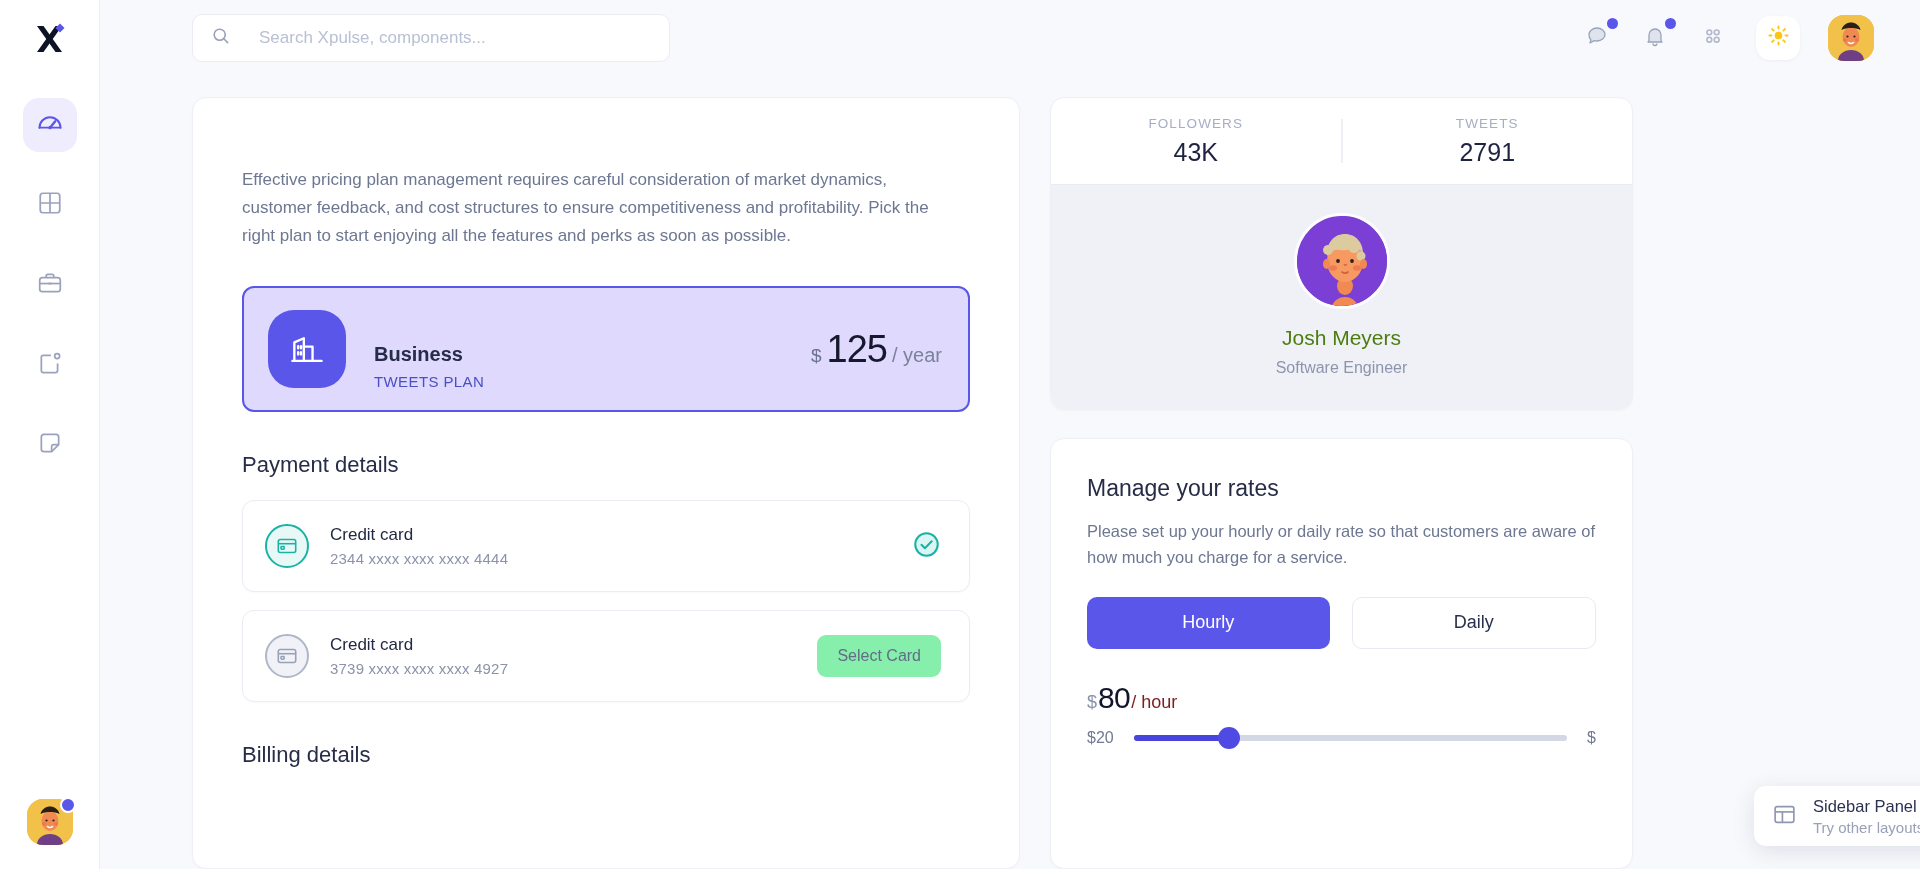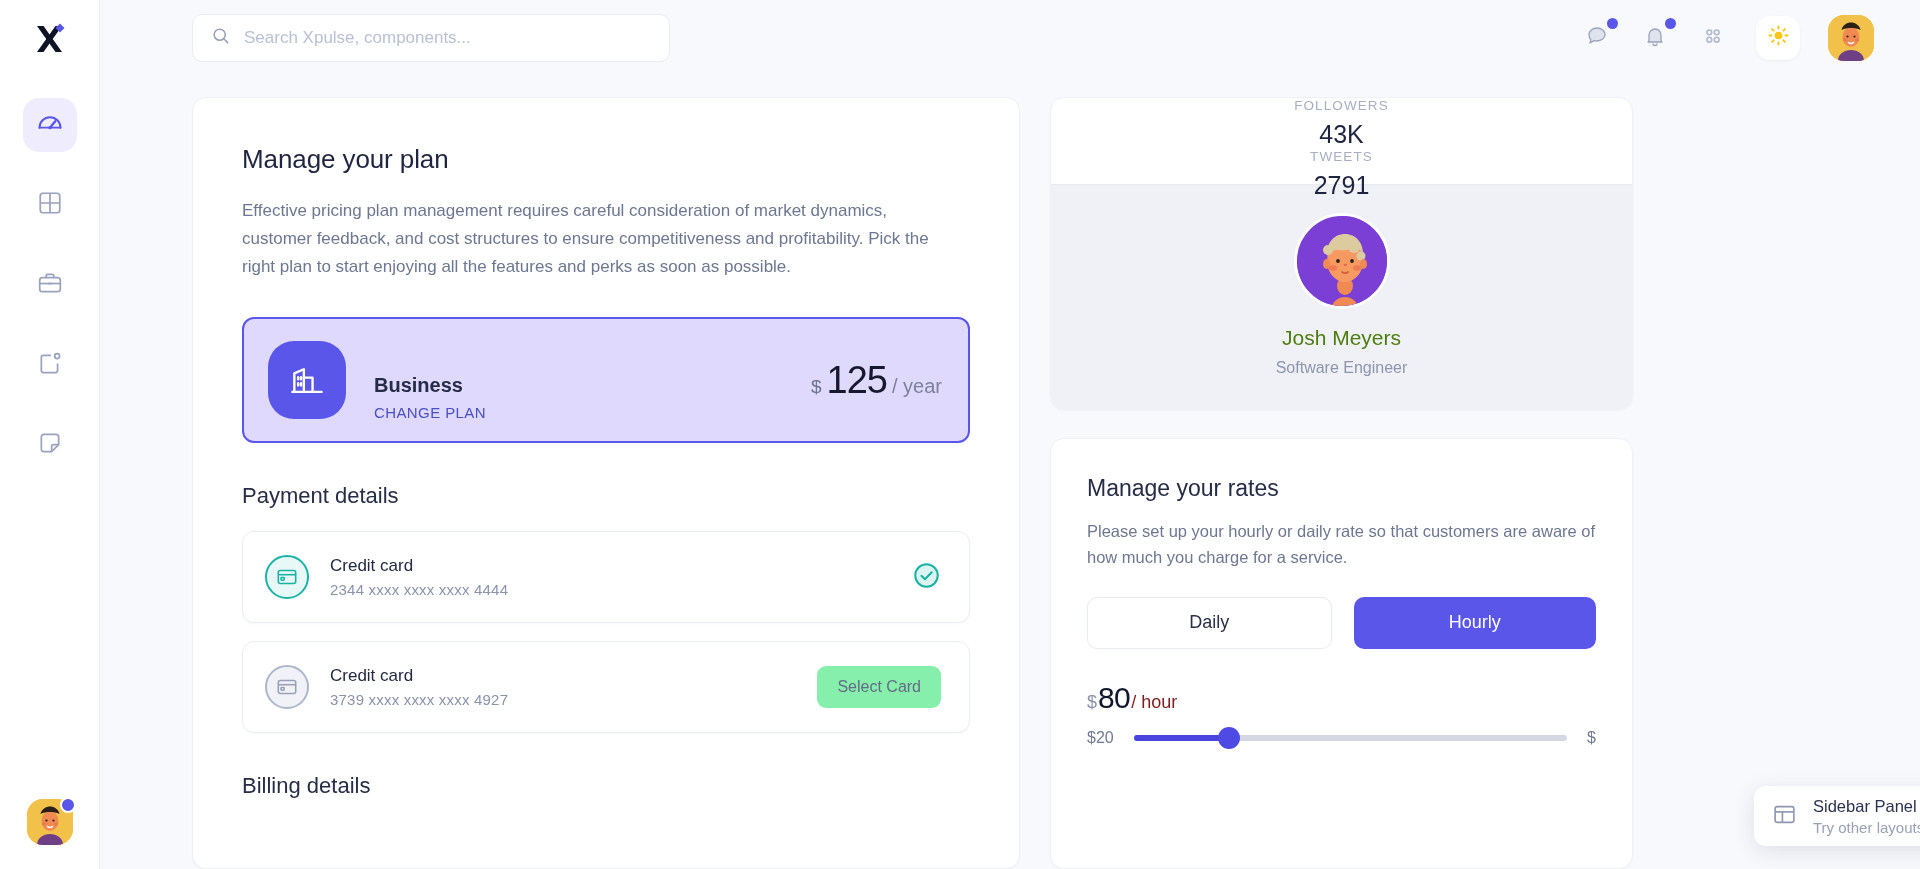--- a/index.html
+++ b/index.html
@@ -53,21 +53,21 @@
   .topbar {
     height: 75px; flex: 0 0 75px;
     display: flex; align-items: center;
     padding: 0 46px 0 92px;
     background: #f8f9fc;
   }
   .search {
     width: 478px; height: 48px;
     background: #ffffff; border: 1px solid #eaecf3;
     border-radius: 10px;
-    display: flex; align-items: center; gap: 14px;
+    display: flex; align-items: center; gap: 29px;
     padding: 0 18px;
     cursor: text;
   }
   .search input {
     border: none; outline: none; background: transparent;
     font-family: "Liberation Sans", sans-serif;
     font-size: 17px; color: #5b6480; width: 100%;
   }
   .search input::placeholder { color: #b9c0d4; }
 
@@ -153,21 +153,21 @@
   .pay-num { margin-top: 5px; font-size: 15px; color: #8b93ab; letter-spacing: .2px; }
   .pay-right { margin-left: auto; display: flex; align-items: center; }
   .select-card-btn {
     background: #86efac; color: #636c86; border: none;
     font-family: "Liberation Sans", sans-serif;
     font-size: 16px; padding: 12px 20px; border-radius: 9px; cursor: pointer;
   }
 
   
   .profile-card { overflow: hidden; }
-  .stats { height: 86px; display: flex; align-items: center; flex-direction: column; }
+  .stats { height: 86px; display: flex; align-items: center; }
   .stat { flex: 1; text-align: center; }
   .stat-label { font-size: 13.5px; color: #a7aec4; letter-spacing: 1.1px; }
   .stat-value { margin-top: 7px; font-size: 25px; color: #1d2340; }
   .stat-sep { width: 1px; height: 44px; background: #edeff5; }
   .profile-body {
     background: #eff1f6; padding: 28px 0 32px 0; text-align: center;
     border-top: 1px solid #e9ebf2;
   }
   .pf-avatar {
     width: 96px; height: 96px; border-radius: 50%;
@@ -368,35 +368,34 @@
             <path d="M20.5 27.5q2.5 2 5 0" stroke="#fff" stroke-width="1.6" fill="none" stroke-linecap="round"></path>
           </svg>
         </div>
       </div>
     </header>
 
     <div class="content">
 
       <section class="col-left">
         <div class="card plan-card">
-          <h1 class="h1">Manage your plan</h1>
           <p class="lede">Effective pricing plan management requires careful consideration of market dynamics, customer feedback, and cost structures to ensure competitiveness and profitability. Pick the right plan to start enjoying all the features and perks as soon as possible.</p>
 
           <div class="plan-row">
             <div class="plan-icon">
               <svg width="38" height="38" viewBox="0 0 24 24" fill="none" stroke="#ffffff" stroke-width="1.5" stroke-linejoin="round" stroke-linecap="round">
                 <path d="M4 19.5V7.8l6-2.6v14.3"></path>
                 <path d="M10 10.5h5.5v9"></path>
                 <path d="M2.8 19.5h18.4"></path>
                 <path d="M6.4 10.2v1.4M6.4 14v1.4M8.2 10.2v1.4M8.2 14v1.4"></path>
               </svg>
             </div>
             <div class="plan-text">
               <div class="plan-name">Business</div>
-              <div class="plan-change">CHANGE PLAN</div>
+              <div class="plan-change">TWEETS PLAN</div>
             </div>
             <div class="plan-price">
               <span class="cur">$</span>
               <span class="amt">125</span>
               <span class="per">/ year</span>
             </div>
           </div>
 
           <h2 class="h2">Payment details</h2>
 
@@ -484,22 +483,22 @@
             <div class="pf-name">Josh Meyers</div>
             <div class="pf-role">Software Engineer</div>
           </div>
         </div>
 
         <div class="card rates-card">
           <h3 class="h3">Manage your rates</h3>
           <p class="rates-lede">Please set up your hourly or daily rate so that customers are aware of how much you charge for a service.</p>
 
           <div class="seg">
+            <div class="seg-btn on">Hourly</div>
             <div class="seg-btn off">Daily</div>
-            <div class="seg-btn on">Hourly</div>
           </div>
 
           <div class="rate-value">
             <span class="rv-cur">$</span>
             <span class="rv-amt">80</span>
             <span class="rv-per">/ hour</span>
           </div>
 
           <div class="slider-row">
             <span class="slider-cap">$20</span>

